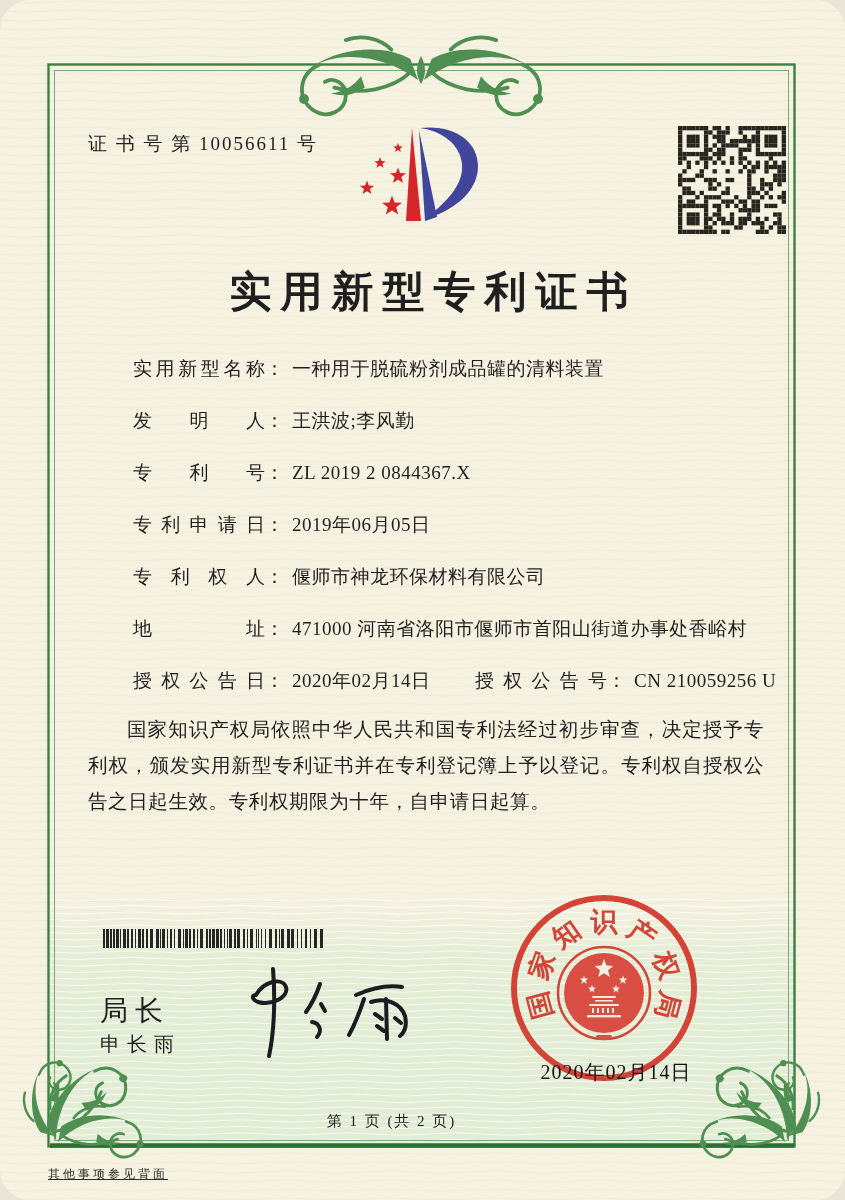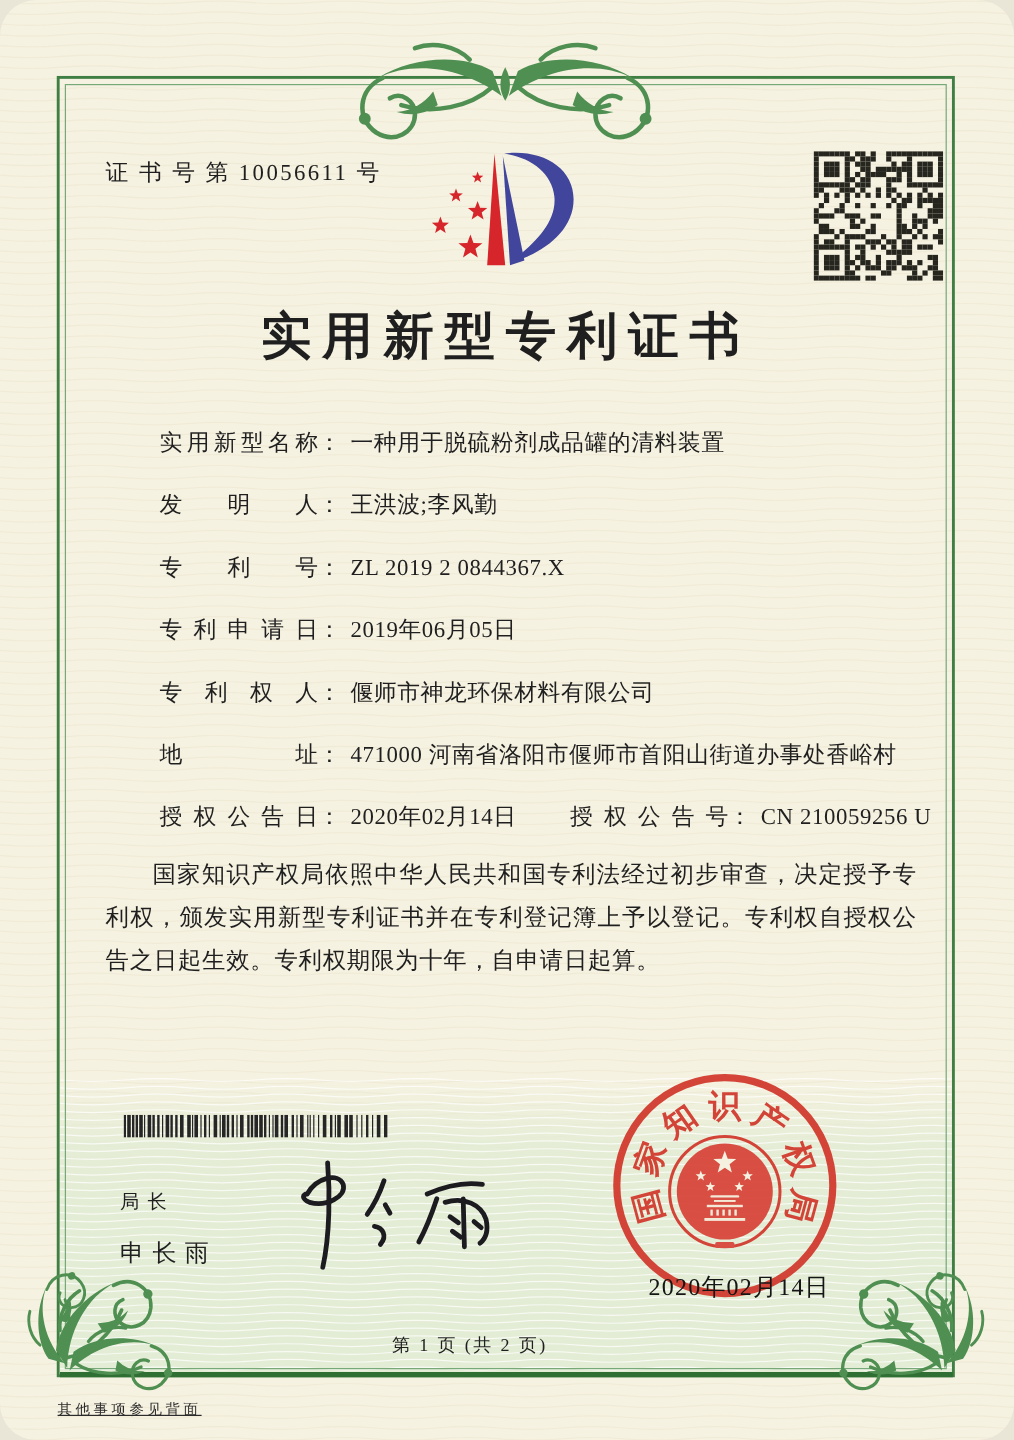--- a/index.html
+++ b/index.html
@@ -16,32 +16,32 @@
   #waves-paper{left:0;top:0;opacity:.38;}
   
   .green-band{
     left:50px;top:898px;width:744px;height:248px;
     background:linear-gradient(180deg, rgba(227,236,212,0) 0%, rgba(227,236,212,.85) 22%, #e3ecd4 45%);
   }
   .green-band svg{position:absolute;left:0;top:0;opacity:.8;}
   .cert-no{left:88px;top:131px;font-size:19px;letter-spacing:2px;}
   .title{
     left:48px;top:252px;width:747px;text-align:center;
-    font-size:42px;font-weight:bold;letter-spacing:9px;margin:0;
+    font-size:42px;font-weight:bold;letter-spacing:9px;margin:12px;
   }
   .fields{left:88px;top:356px;width:700px;display:flex;flex-direction:column;gap:28px;}
   .row{position:relative;font-size:19px;height:24px;white-space:nowrap;margin-left:45px;}
   .flabel{display:inline-block;width:132px;text-align:justify;text-align-last:justify;vertical-align:bottom;}
   .fcolon{display:inline-block;margin-right:8px;}
   .fvalue{letter-spacing:.5px;}
   .grant-pair{position:absolute;left:342px;top:0;}
   .body-text{left:88px;top:712px;width:676px;font-size:19.5px;line-height:36px;text-align:justify;letter-spacing:.6px;}
   .body-text p{margin:0;text-indent:2em;}
   .barcode{left:103px;top:929px;}
-  .director-title{left:100px;top:992px;font-size:16px;letter-spacing:7px;}
+  .director-title{left:100px;top:992px;font-size:28px;letter-spacing:7px;}
   .director-name{left:100px;top:1031px;font-size:20px;letter-spacing:7px;text-align:right;}
   .signature{left:228px;top:953px;}
   .seal{left:506px;top:890px;opacity:.94;}
   .seal-date{left:518px;top:1059px;width:196px;font-size:20px;letter-spacing:1px;color:#151515;text-align:center;}
   .page-indicator{left:48px;top:1112px;width:687px;text-align:center;font-size:15px;letter-spacing:2px;}
   .back-note{left:48px;top:1166px;width:747px;text-align:left;font-size:12px;letter-spacing:3px;color:#2b2b2b;text-decoration:underline;}
   .frame-svg{left:0;top:0;}
   .st{fill:none;stroke:#4f8f52;stroke-width:2;stroke-linecap:round;}
   .orn{fill:#4f8f52;}
   .seal text{font-family:"Liberation Serif","DejaVu Serif",serif;font-weight:bold;}

